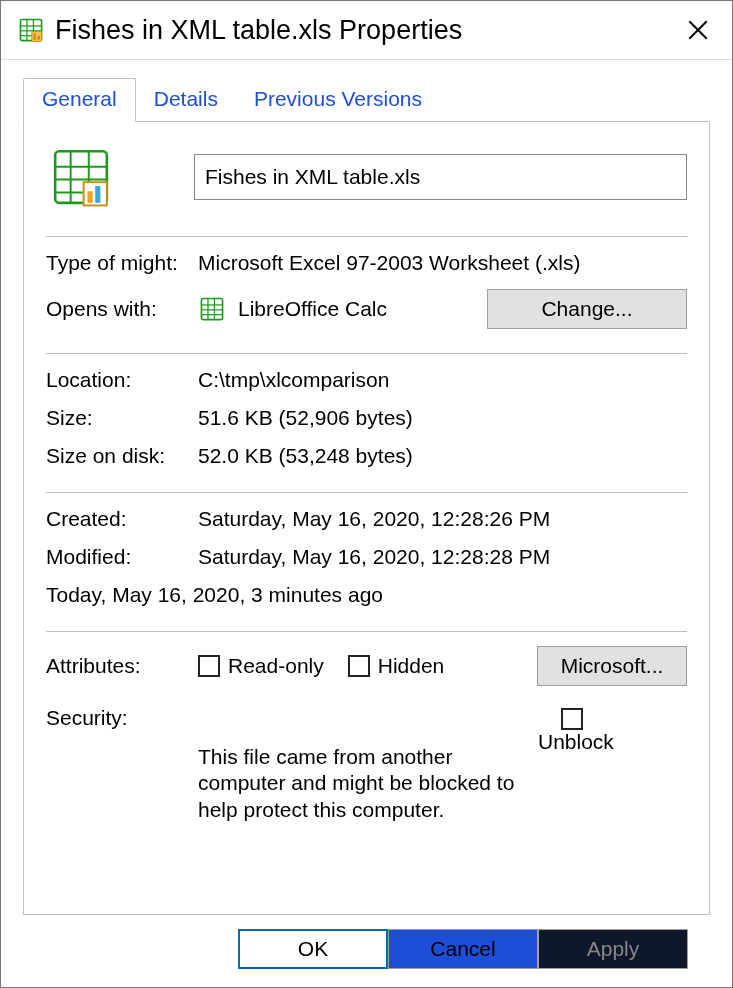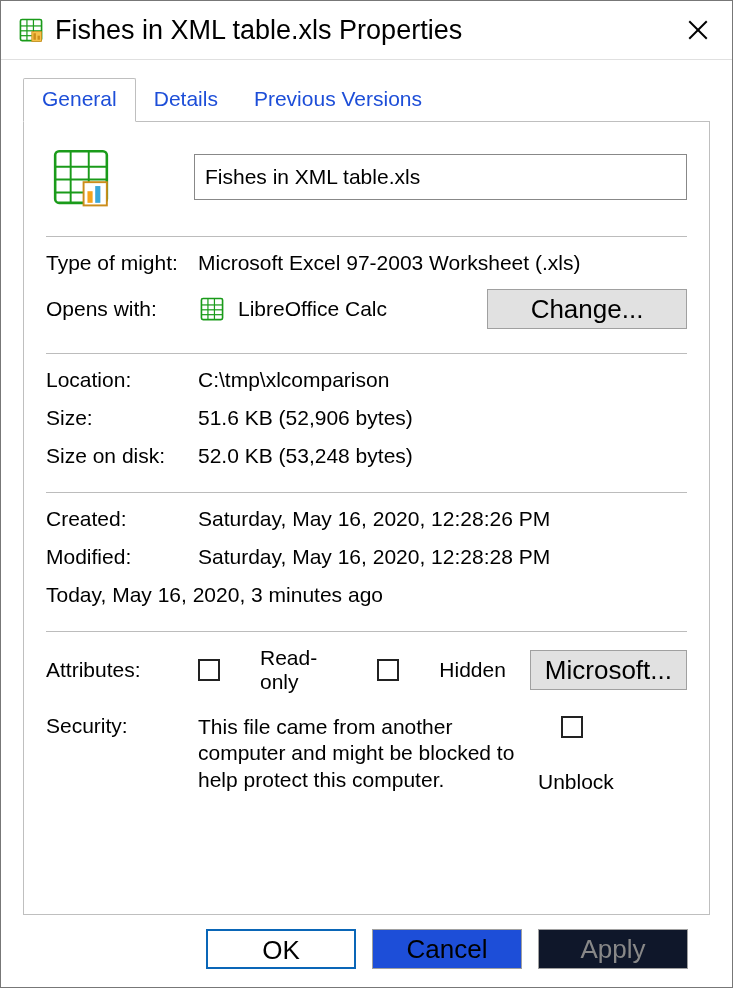--- a/index.html
+++ b/index.html
@@ -119,21 +119,21 @@
   }
   .opens-with-icon {
     width: 28px; height: 28px;
     margin-right: 12px;
     display: inline-flex;
     align-items: center; justify-content: center;
   }
   .btn {
     background: #e1e1e1;
     border: 1px solid #a0a0a0;
-    font-size: 26px;
+    font-size: 21px;
     padding: 4px 14px;
     min-width: 150px;
     height: 40px;
     text-align: center;
     cursor: pointer;
     font-family: inherit;
     box-sizing: border-box;
   }
   .btn.wide { min-width: 200px; }
   .btn.disabled {
@@ -143,38 +143,37 @@
   }
   .change-btn-cell {
     flex: none;
     margin-left: auto;
   }
   .checkbox {
     display: inline-flex;
     align-items: center;
     margin-right: 24px;
     cursor: pointer;
-    gap: 32px;
   }
   .cb-box {
     width: 22px; height: 22px;
     border: 2px solid #222;
     margin-right: 8px;
     box-sizing: border-box;
     flex: none;
   }
   .attr-row .value-col { align-items: center; }
   .sec-text {
     max-width: 320px;
     line-height: 1.25;
+    margin-top: 38px;
   }
   .buttons {
     display: flex;
     justify-content: flex-end;
-    gap: 16px;
     padding: 14px 22px 18px 22px;
   }
   .btn.primary {
     background: #fff;
     border: 2px solid #0a66b7;
   }
   
   .calc-svg rect.sheet { fill:#fff; stroke:#1a9b1a; stroke-width:2; }
   .calc-svg line { stroke:#1a9b1a; stroke-width:1.5; }
 </style>

